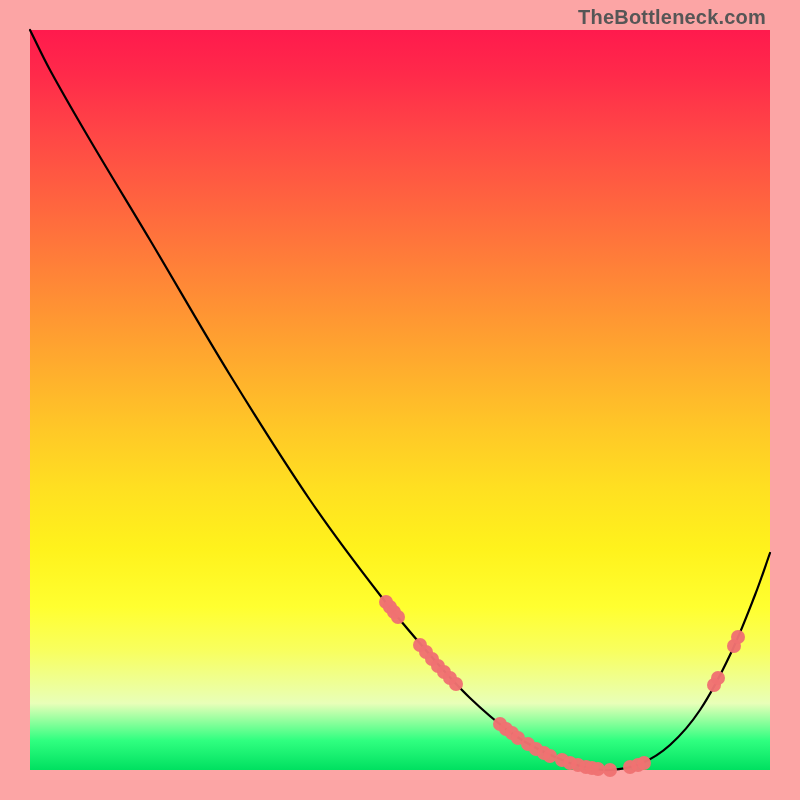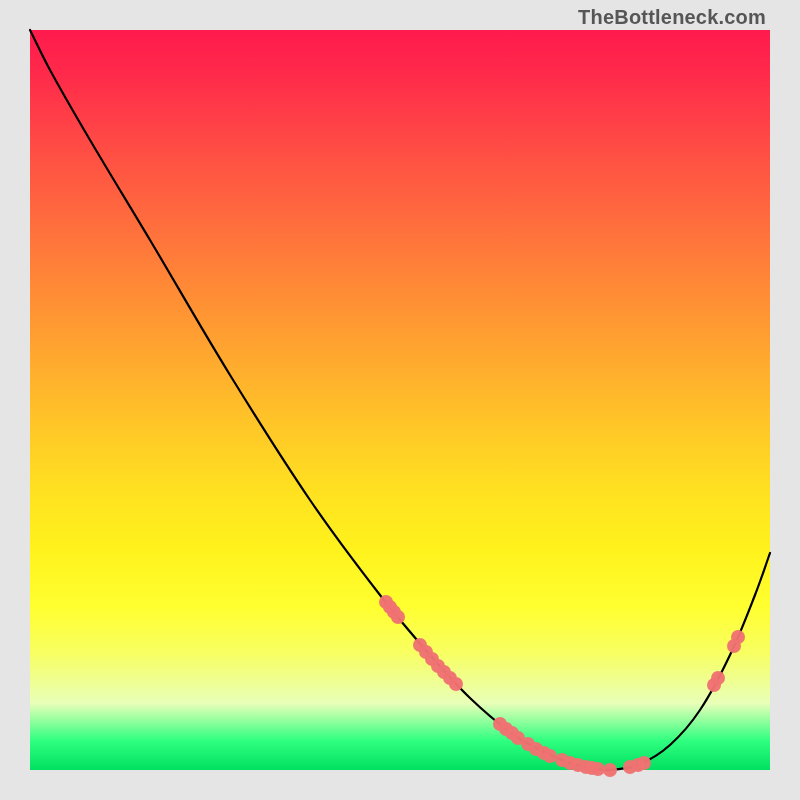--- a/index.html
+++ b/index.html
@@ -1,21 +1,21 @@
 <!DOCTYPE html>
 <html><head>
 <meta charset="utf-8">
 <style>
   * { margin: 0; padding: 0; box-sizing: border-box; }
   html, body { width: 800px; height: 800px; background: #000; overflow: hidden; }
   .stage {
     position: relative;
     width: 800px;
     height: 800px;
-    background: #e5e5e5;
+    background: #fca5a5;
   }
   .plot-area {
     position: absolute;
     left: 30px;
     top: 30px;
     width: 740px;
     height: 740px;
     background: linear-gradient(to bottom,
       #ff1a4d 0%,
       #ff2a4a 6%,

